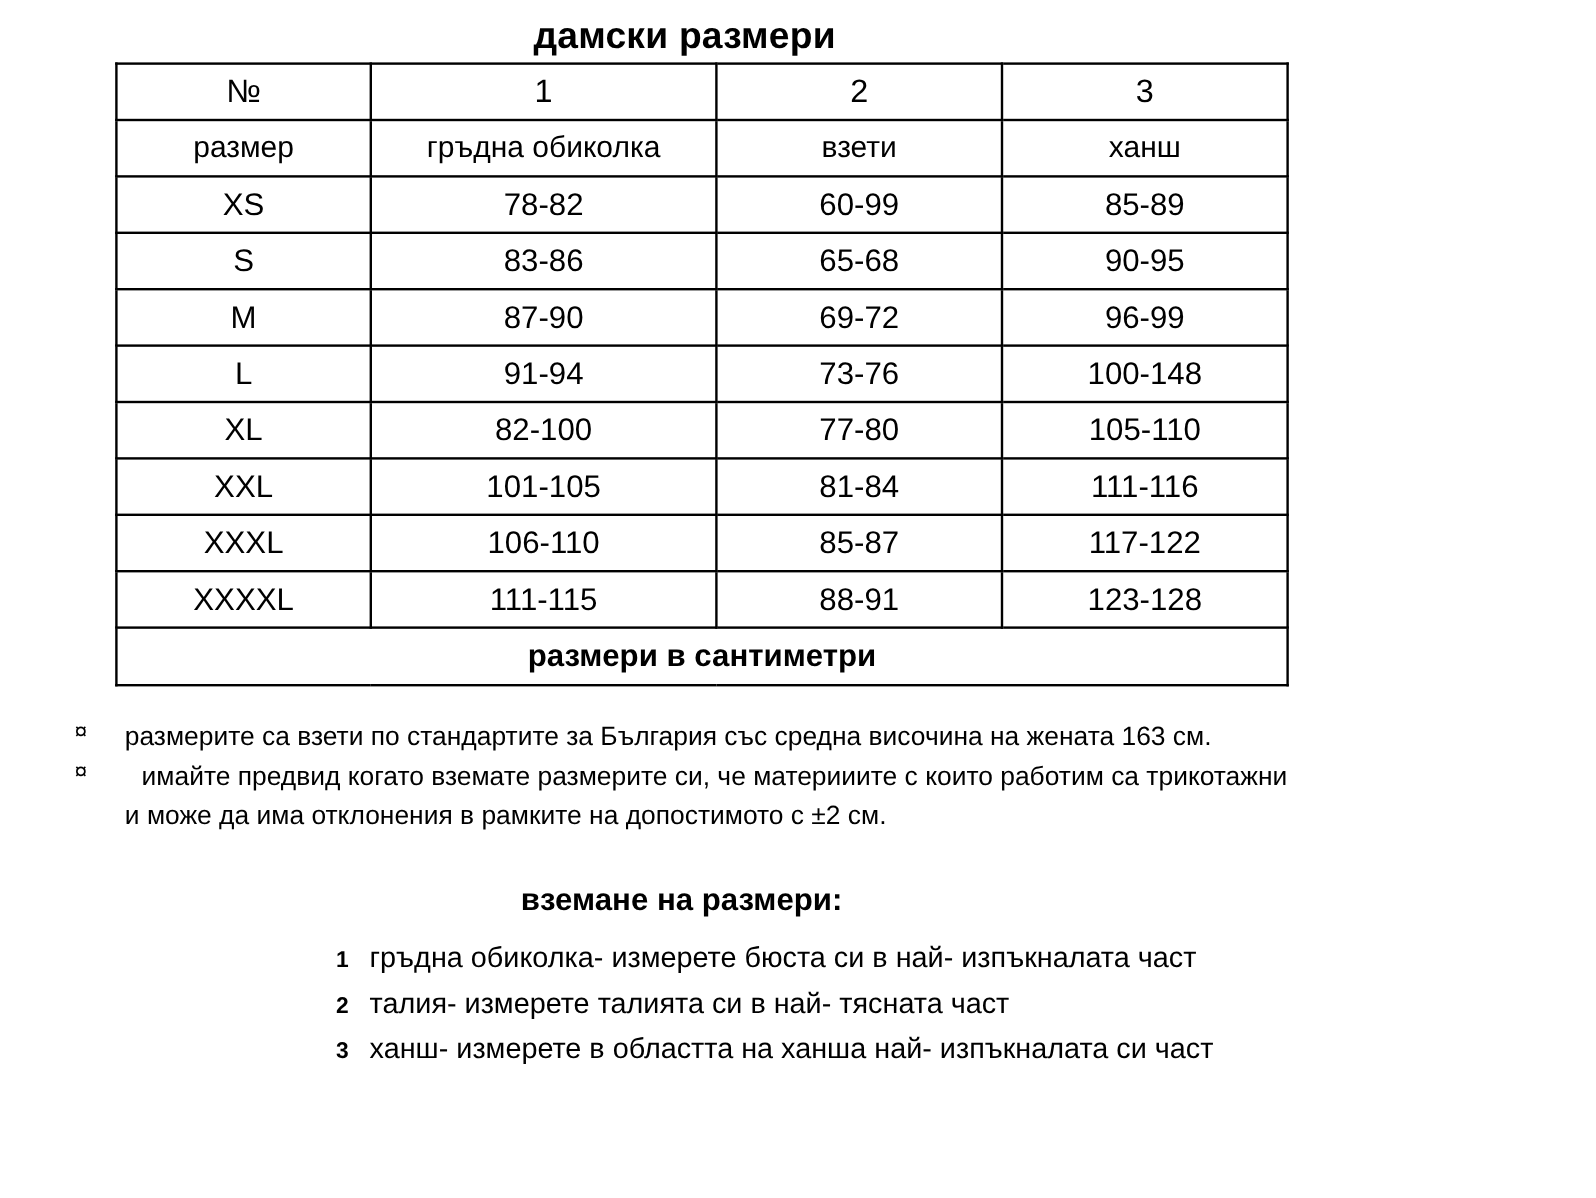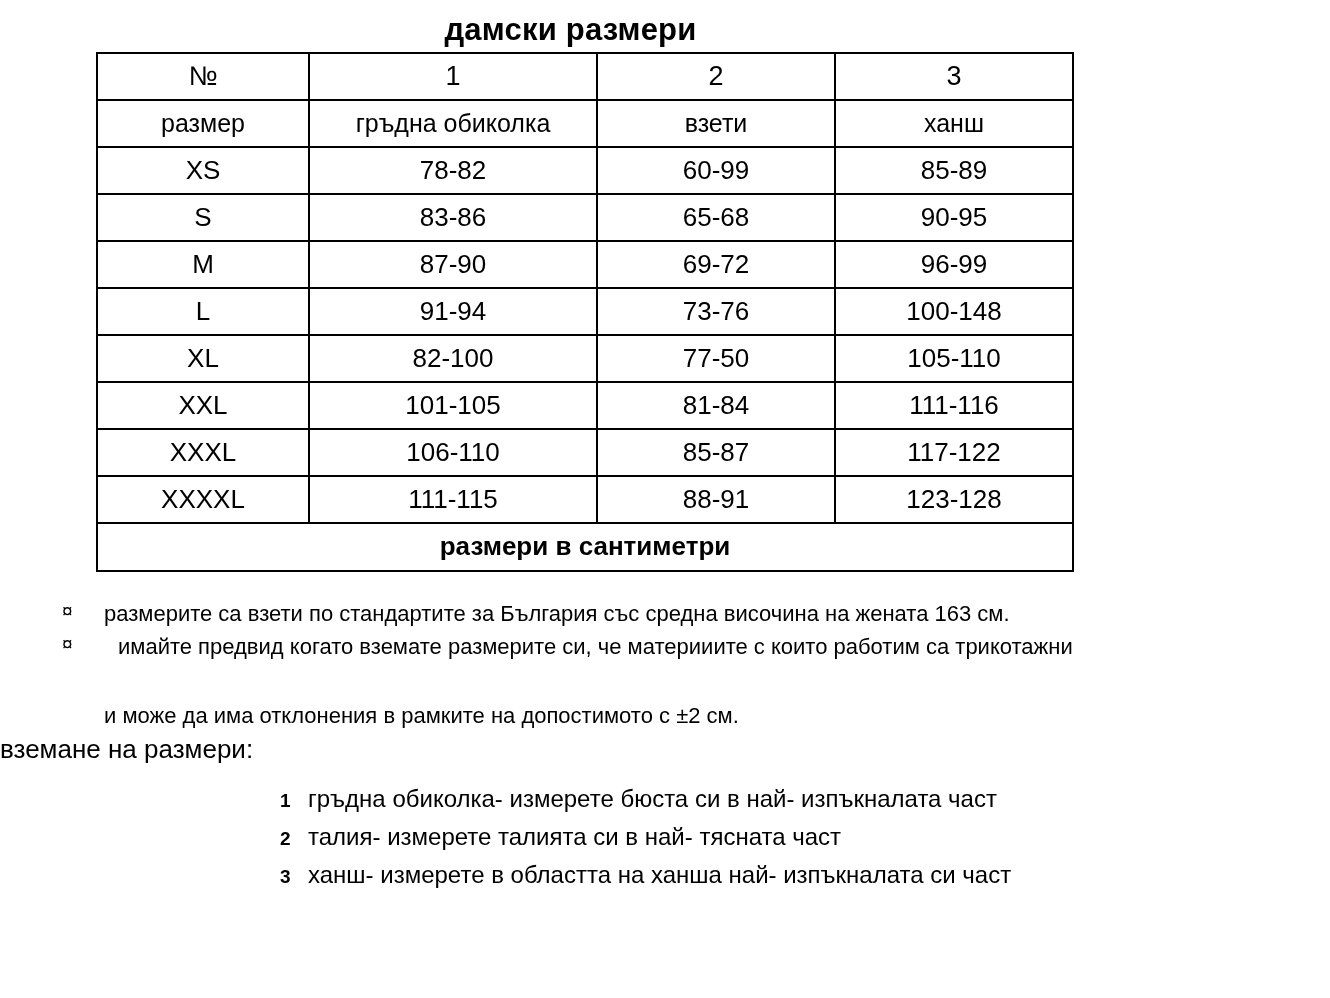--- a/index.html
+++ b/index.html
@@ -76,29 +76,29 @@
   .note-bullet {
     width: 48px;
     flex: 0 0 48px;
     font-size: 19px;
     text-align: left;
     padding-left: 6px;
     box-sizing: border-box;
   }
   .note-text { flex: 1 1 auto; }
   .note-indent { padding-left: 14px; }
-  .note-cont { padding-left: 48px; margin-top: 36px; }
+  .note-cont { padding-left: 48px; }
   .howto-title {
     position: absolute;
     top: 734px;
     left: 0;
     width: 1136px;
-    text-align: left;
+    text-align: center;
     font-size: 26px;
-    font-weight: normal;
+    font-weight: bold;
   }
   .howto-list {
     position: absolute;
     top: 780px;
     left: 280px;
     width: 1000px;
     font-size: 24px;
     line-height: 1.58;
   }
   .howto-item {
@@ -163,21 +163,21 @@
         </tr>
         <tr>
           <td>L</td>
           <td>91-94</td>
           <td>73-76</td>
           <td>100-148</td>
         </tr>
         <tr>
           <td>XL</td>
           <td>82-100</td>
-          <td>77-50</td>
+          <td>77-80</td>
           <td>105-110</td>
         </tr>
         <tr>
           <td>XXL</td>
           <td>101-105</td>
           <td>81-84</td>
           <td>111-116</td>
         </tr>
         <tr>
           <td>XXXL</td>

